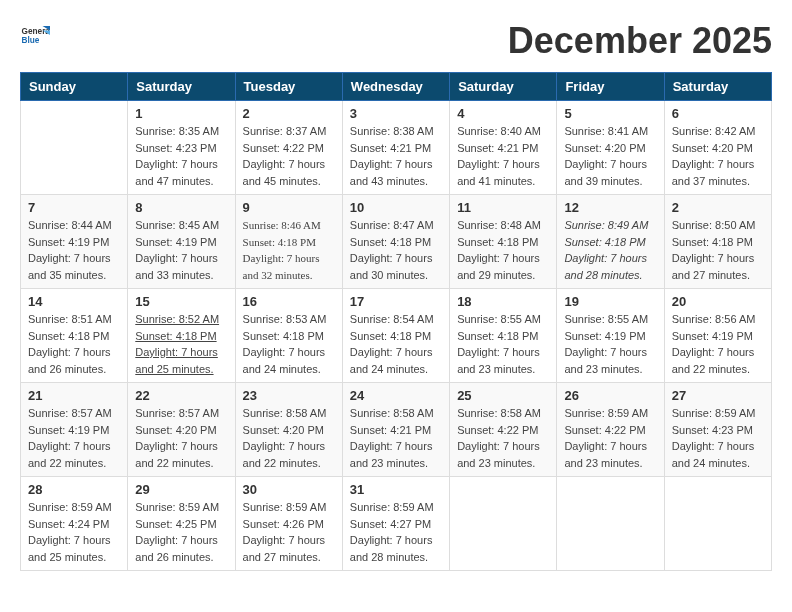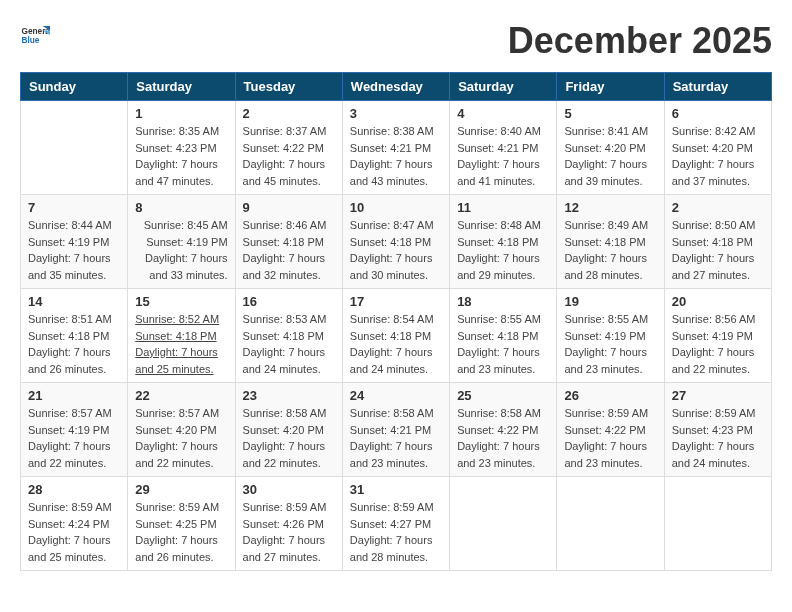--- a/index.html
+++ b/index.html
@@ -160,49 +160,49 @@
       <tr class="row-even">
         <td>
           <span class="day-number">7</span>
           <div class="day-info" style="white-space: pre-line;">Sunrise: 8:44 AM
 Sunset: 4:19 PM
 Daylight: 7 hours
 and 35 minutes.</div>
         </td>
         <td>
           <span class="day-number">8</span>
-          <div class="day-info" style="white-space: pre-line; text-align: right;">Sunrise: 8:45 AM
+          <div class="day-info" style="white-space: pre-line;">Sunrise: 8:45 AM
 Sunset: 4:19 PM
 Daylight: 7 hours
 and 33 minutes.</div>
         </td>
         <td>
           <span class="day-number">9</span>
-          <div class="day-info" style="white-space: pre-line;">Sunrise: 8:46 AM
+          <div class="day-info" style="white-space: pre-line; font-family: Liberation Serif, serif;">Sunrise: 8:46 AM
 Sunset: 4:18 PM
 Daylight: 7 hours
 and 32 minutes.</div>
         </td>
         <td>
           <span class="day-number">10</span>
           <div class="day-info" style="white-space: pre-line;">Sunrise: 8:47 AM
 Sunset: 4:18 PM
 Daylight: 7 hours
 and 30 minutes.</div>
         </td>
         <td>
           <span class="day-number">11</span>
           <div class="day-info" style="white-space: pre-line;">Sunrise: 8:48 AM
 Sunset: 4:18 PM
 Daylight: 7 hours
 and 29 minutes.</div>
         </td>
         <td>
           <span class="day-number">12</span>
-          <div class="day-info" style="white-space: pre-line;">Sunrise: 8:49 AM
+          <div class="day-info" style="white-space: pre-line; font-style: italic;">Sunrise: 8:49 AM
 Sunset: 4:18 PM
 Daylight: 7 hours
 and 28 minutes.</div>
         </td>
         <td>
           <span class="day-number">2</span>
           <div class="day-info" style="white-space: pre-line;">Sunrise: 8:50 AM
 Sunset: 4:18 PM
 Daylight: 7 hours
 and 27 minutes.</div>

